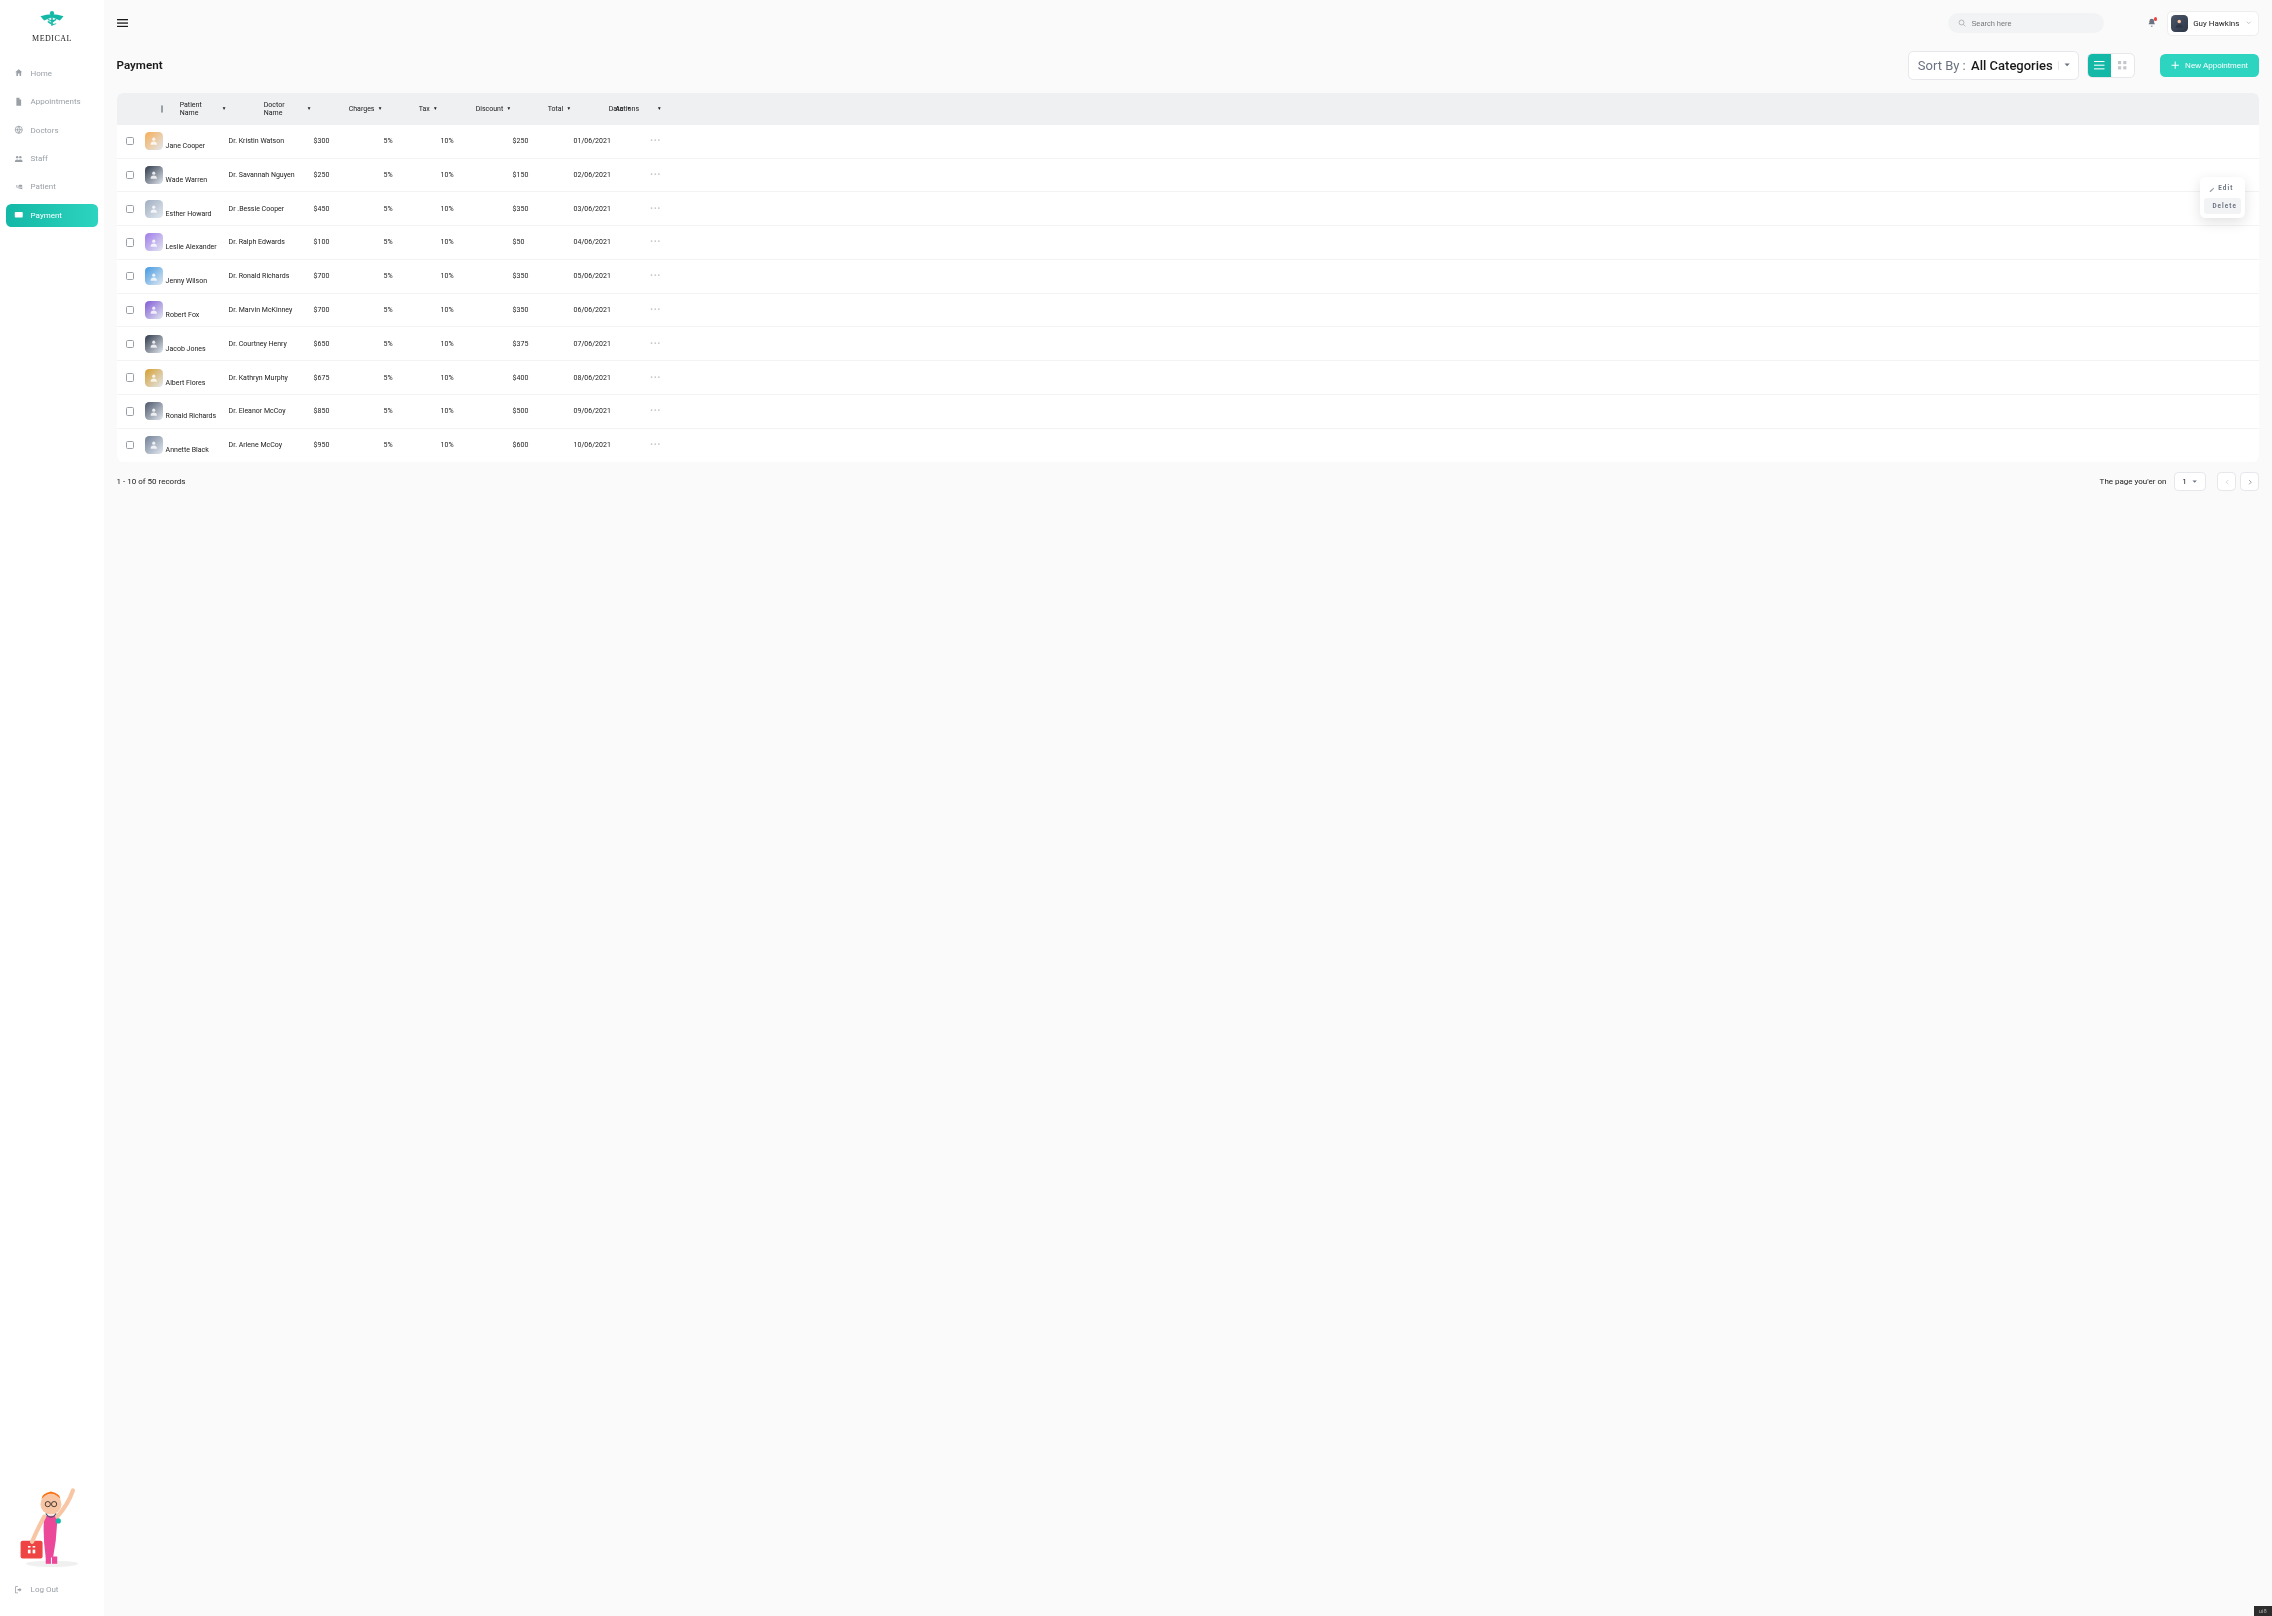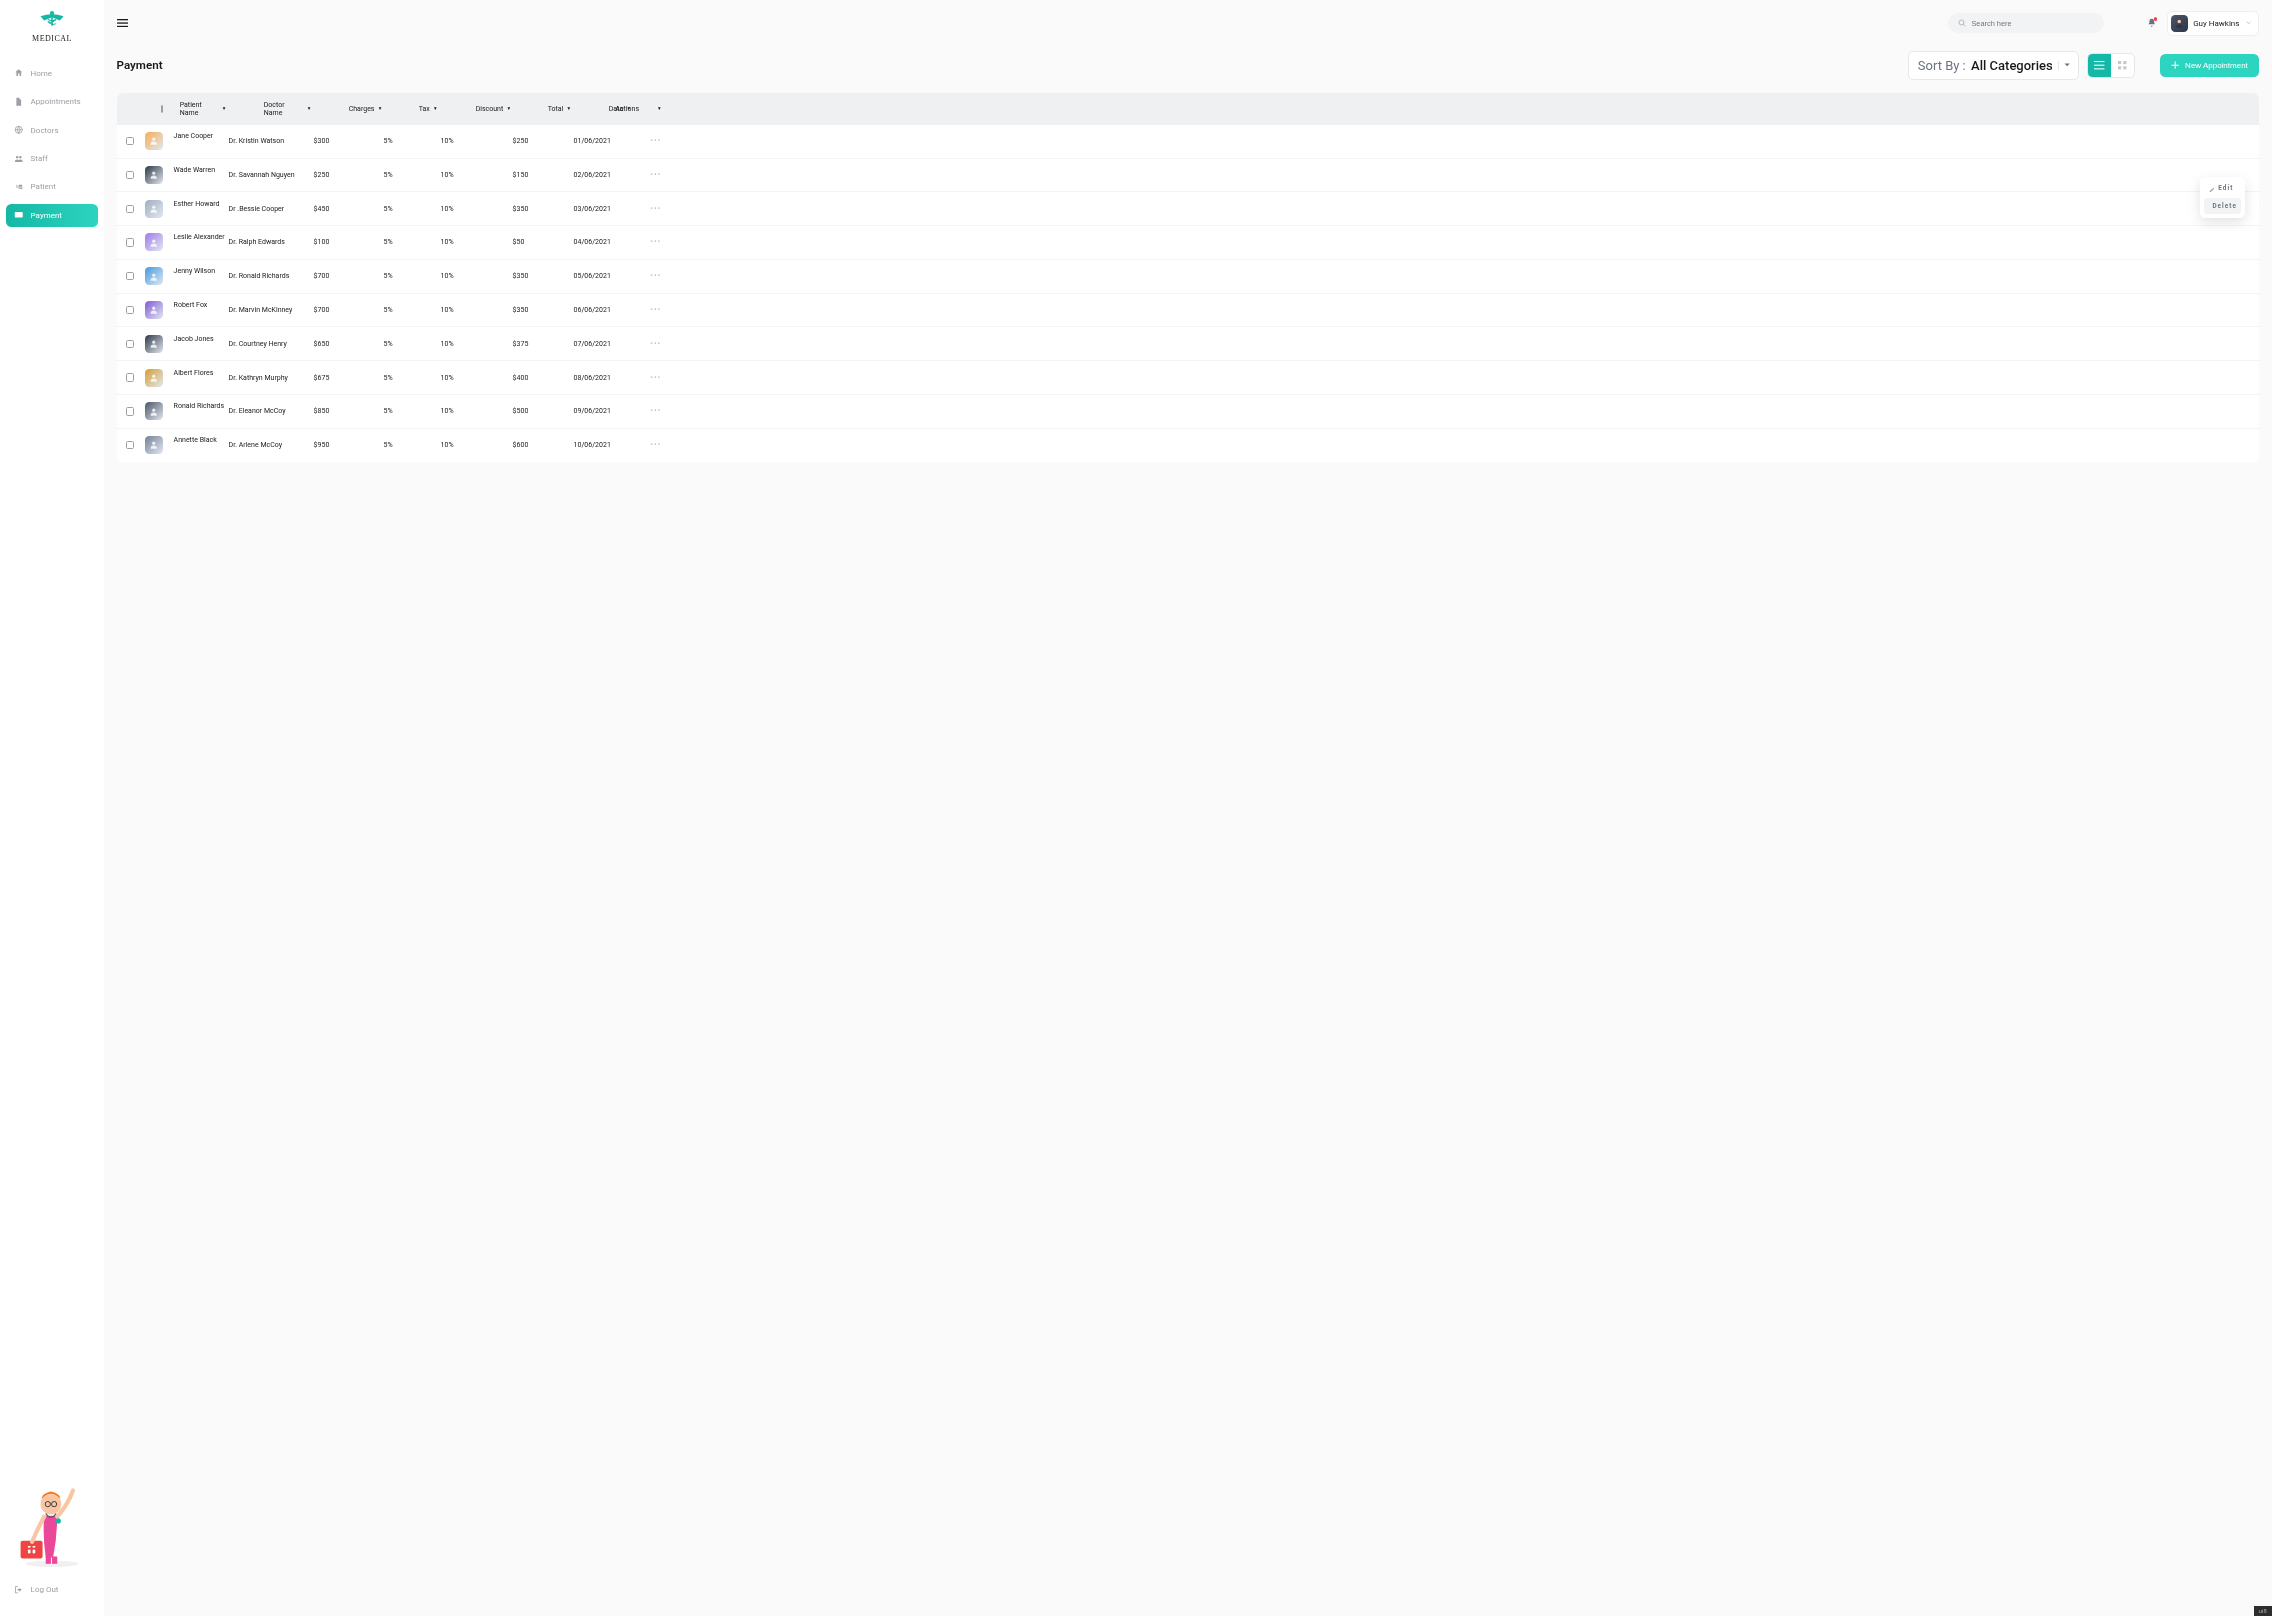--- a/index.html
+++ b/index.html
@@ -45,21 +45,21 @@
 
 
 .table { background: #fff; border-radius: 6.3px; overflow: visible; position: relative; }
 .thead { display: grid; grid-template-columns: 28px 84px 85px 70px 57px 72px 61px 53px 43px; background: #eef0f1; padding: 8px 0; font-size: 7px; color: #1a1a1a; border-top-left-radius: 6.3px; border-top-right-radius: 6.3px; }
 .th { display: flex; align-items: center; gap: 3.2px; padding: 0 2.1px; margin-left: 33px; }
 .th:last-child { justify-content: flex-end; padding-right: 8.4px; gap: 18px; }
 .th .sort-caret { font-size: 4.7px; }
 .trow { display: grid; grid-template-columns: 28px 84px 85px 70px 57px 72px 61px 53px 43px; align-items: center; padding: 7.4px 0; font-size: 7px; border-bottom: 0.5px solid #f1f3f4; position: relative; }
 .trow:last-child { border-bottom: none; }
 .checkbox { width: 8.4px; height: 8.4px; border: 0.8px solid #9aa0a6; border-radius: 1.6px; margin-left: 9.5px; cursor: pointer; }
-.patient-cell { display: flex; align-items: flex-start; gap: 11px; }
+.patient-cell { display: flex; align-items: flex-end; gap: 3px; }
 .avatar { width: 18px; height: 18px; border-radius: 4.2px; background: linear-gradient(135deg,#cbd5e0,#a0aec0); display:flex;align-items:center;justify-content:center;font-size:5.3px;color:#4a5568; }
 .actions-cell { text-align: right; padding-right: 8.4px; color: #c4c7c9; letter-spacing: 1.1px; cursor: pointer; font-weight: bold; }
 .action-menu { position: absolute; right: 14.7px; top: 18px; background: #fff; border-radius: 5.3px; box-shadow: 0 4.2px 12.6px rgba(0,0,0,0.12); padding: 4.2px; z-index: 10; width: 45px; }
 .action-menu-item { padding: 3.7px 5.3px; font-size: 6.3px; color: #6b7280; border-radius: 3.2px; display: flex; align-items: flex-end; gap: 3.2px; cursor: pointer; margin-bottom: 2.1px; }
 .action-menu-item:last-child { background: #f1f3f4; margin-bottom: 0; }
 
 
 .table-footer { display: flex; align-items: center; margin-top: 10.5px; font-size: 8px; color: #1a1a1a; }
 .footer-spacer { flex: 1; }
 .page-select { background: #fff; border: 0.5px solid #e5e7eb; border-radius: 4.2px; padding: 4.2px 7.4px; margin: 0 7.4px; display: flex; align-items: center; gap: 5.3px; cursor: pointer; }
@@ -522,18 +522,41 @@
             <div>$950</div>
             <div>5%</div>
             <div>10%</div>
             <div>$600</div>
             <div>10/06/2021</div>
             <div class="actions-cell">•••</div>
           </div>
         </div>
     </div>
 
+    <div class="table-footer">
+      <span>1 - 10 of 50 records</span>
+      <div class="footer-spacer"></div>
+      <span>The page you'er on</span>
+      <div class="page-select">
+        <span>1</span>
+        <span>
+            <svg viewBox="0 0 12 8" width="5.3" height="3.7" fill="#6b7280">
+              <path d="M1 1l5 5 5-5z"></path>
+            </svg>
+          </span>
+      </div>
+      <div class="pager-btn">
+        <svg viewBox="0 0 24 24" width="8.4" height="8.4" fill="none" stroke="#c4c7c9" stroke-width="2">
+            <path d="M15 18l-6-6 6-6"></path>
+          </svg>
+      </div>
+      <div class="pager-btn">
+        <svg viewBox="0 0 24 24" width="8.4" height="8.4" fill="none" stroke="#6b7280" stroke-width="2">
+            <path d="M9 6l6 6-6 6"></path>
+          </svg>
+      </div>
+    </div>
 
   </main>
 </div>
 
 <div class="watermark">ui8</div>
 
 
 </body></html>

